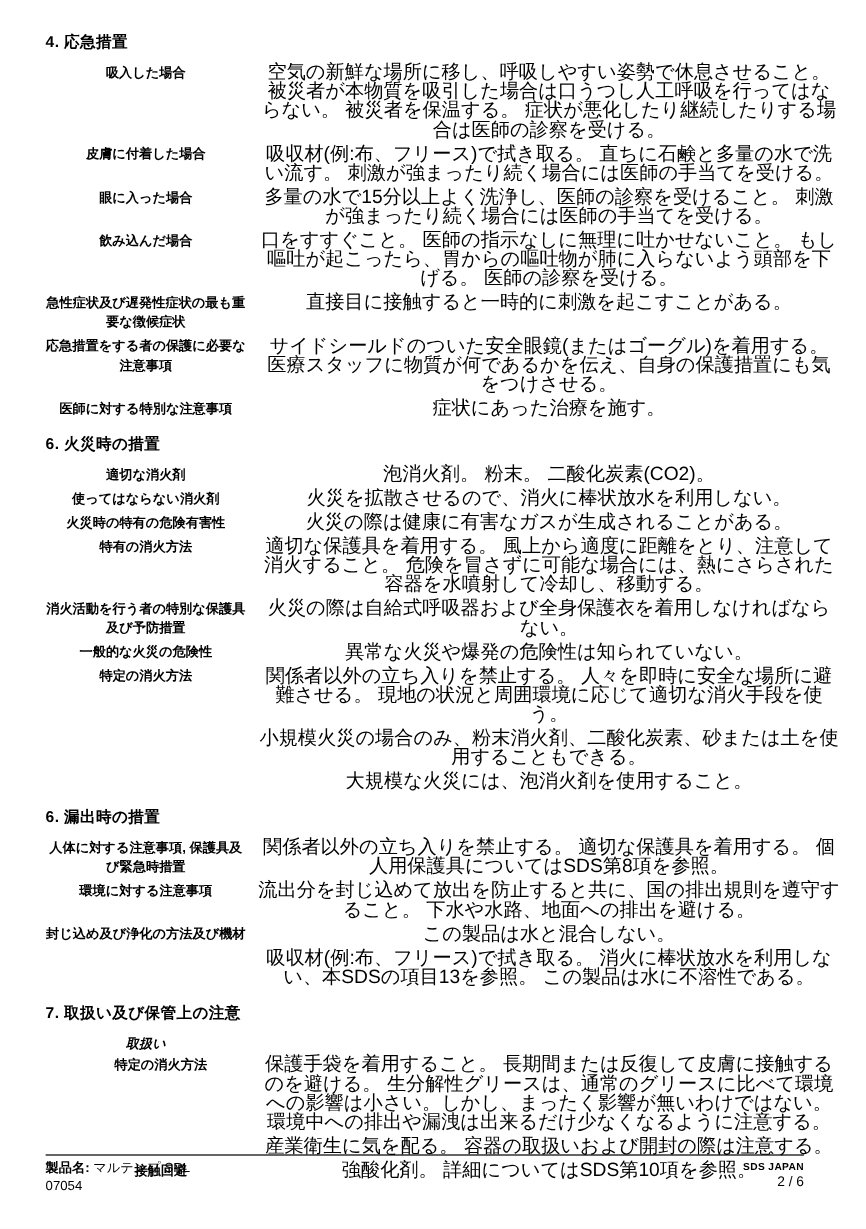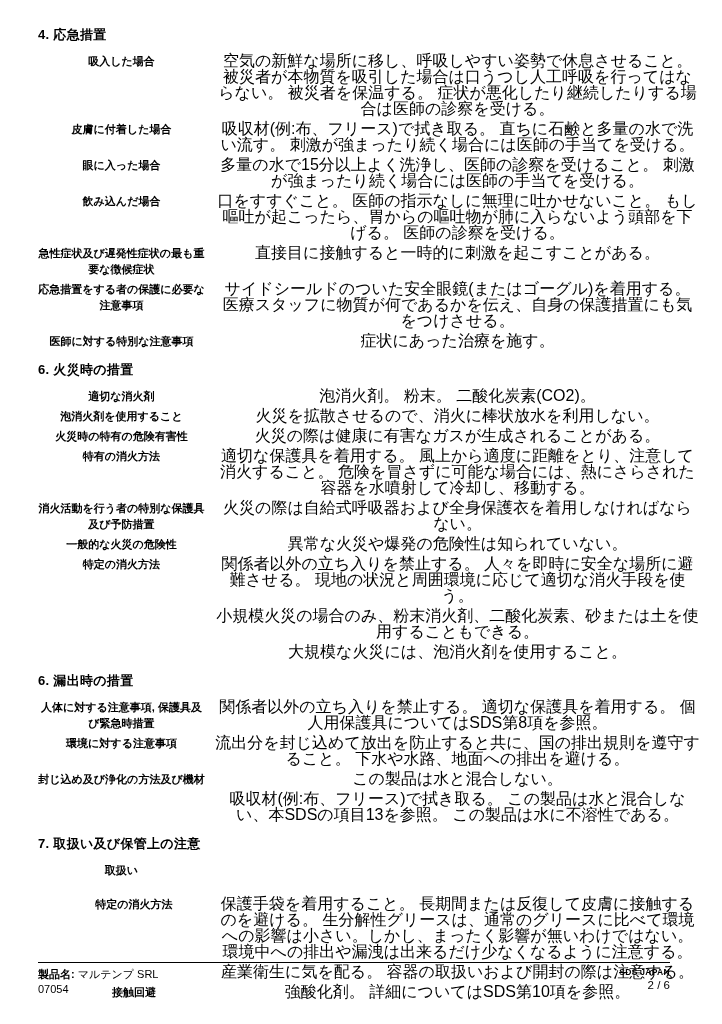--- a/index.html
+++ b/index.html
@@ -17,21 +17,21 @@
     margin:12px 0 9px 0; letter-spacing:0.3px;
   }
   section:first-child h2.section-title { margin-top:0; }
   .row { display:flex; align-items:flex-start; margin-bottom:4px;text-align:center; }
   .label {
     flex:0 0 177px; width:177px;
     font-weight:bold; font-size:11px; line-height:16px;
     padding-right:10px; word-break:break-all;
   }
   .row.indent .label { padding-left:25px; }
-  .row.group { margin-bottom:18px; }
+  .row.group { margin-bottom:2px;font-style:italic; }
   .value { flex:1; font-size:16px; line-height:16px; word-break:break-all; }
   .value p { margin:0 0 4px 0; }
   .value p:last-child { margin-bottom:0; }
   footer.page-footer {
     position:absolute; left:38px; right:52px; top:962px;
     border-top:1.5px solid #000;
     padding-top:4px;
     display:flex; justify-content:space-between; align-items:flex-start;
   }
   .footer-left { font-size:11px; line-height:15px; }
@@ -92,21 +92,21 @@
       </section>
       <section>
         <h2 class="section-title">6. 火災時の措置</h2>
         <div class="row">
           <div class="label">適切な消火剤</div>
           <div class="value">
             <p>泡消火剤。 粉末。 二酸化炭素(CO2)。</p>
           </div>
         </div>
         <div class="row">
-          <div class="label">泡消火剤を使用すること</div>
+          <div class="label">使ってはならない消火剤</div>
           <div class="value">
             <p>火災を拡散させるので、消火に棒状放水を利用しない。</p>
           </div>
         </div>
         <div class="row">
           <div class="label">火災時の特有の危険有害性</div>
           <div class="value">
             <p>火災の際は健康に有害なガスが生成されることがある。</p>
           </div>
         </div>
@@ -148,21 +148,21 @@
         <div class="row">
           <div class="label">環境に対する注意事項</div>
           <div class="value">
             <p>流出分を封じ込めて放出を防止すると共に、国の排出規則を遵守すること。 下水や水路、地面への排出を避ける。</p>
           </div>
         </div>
         <div class="row">
           <div class="label">封じ込め及び浄化の方法及び機材</div>
           <div class="value">
             <p>この製品は水と混合しない。</p>
-            <p>吸収材(例:布、フリース)で拭き取る。 この製品は水と混合しない、本SDSの項目13を参照。 この製品は水に不溶性である。</p>
+            <p>吸収材(例:布、フリース)で拭き取る。 消火に棒状放水を利用しない、本SDSの項目13を参照。 この製品は水に不溶性である。</p>
           </div>
         </div>
       </section>
       <section>
         <h2 class="section-title">7. 取扱い及び保管上の注意</h2>
         <div class="row group">
           <div class="label">取扱い</div>
           <div class="value"></div>
         </div>
         <div class="row indent">

